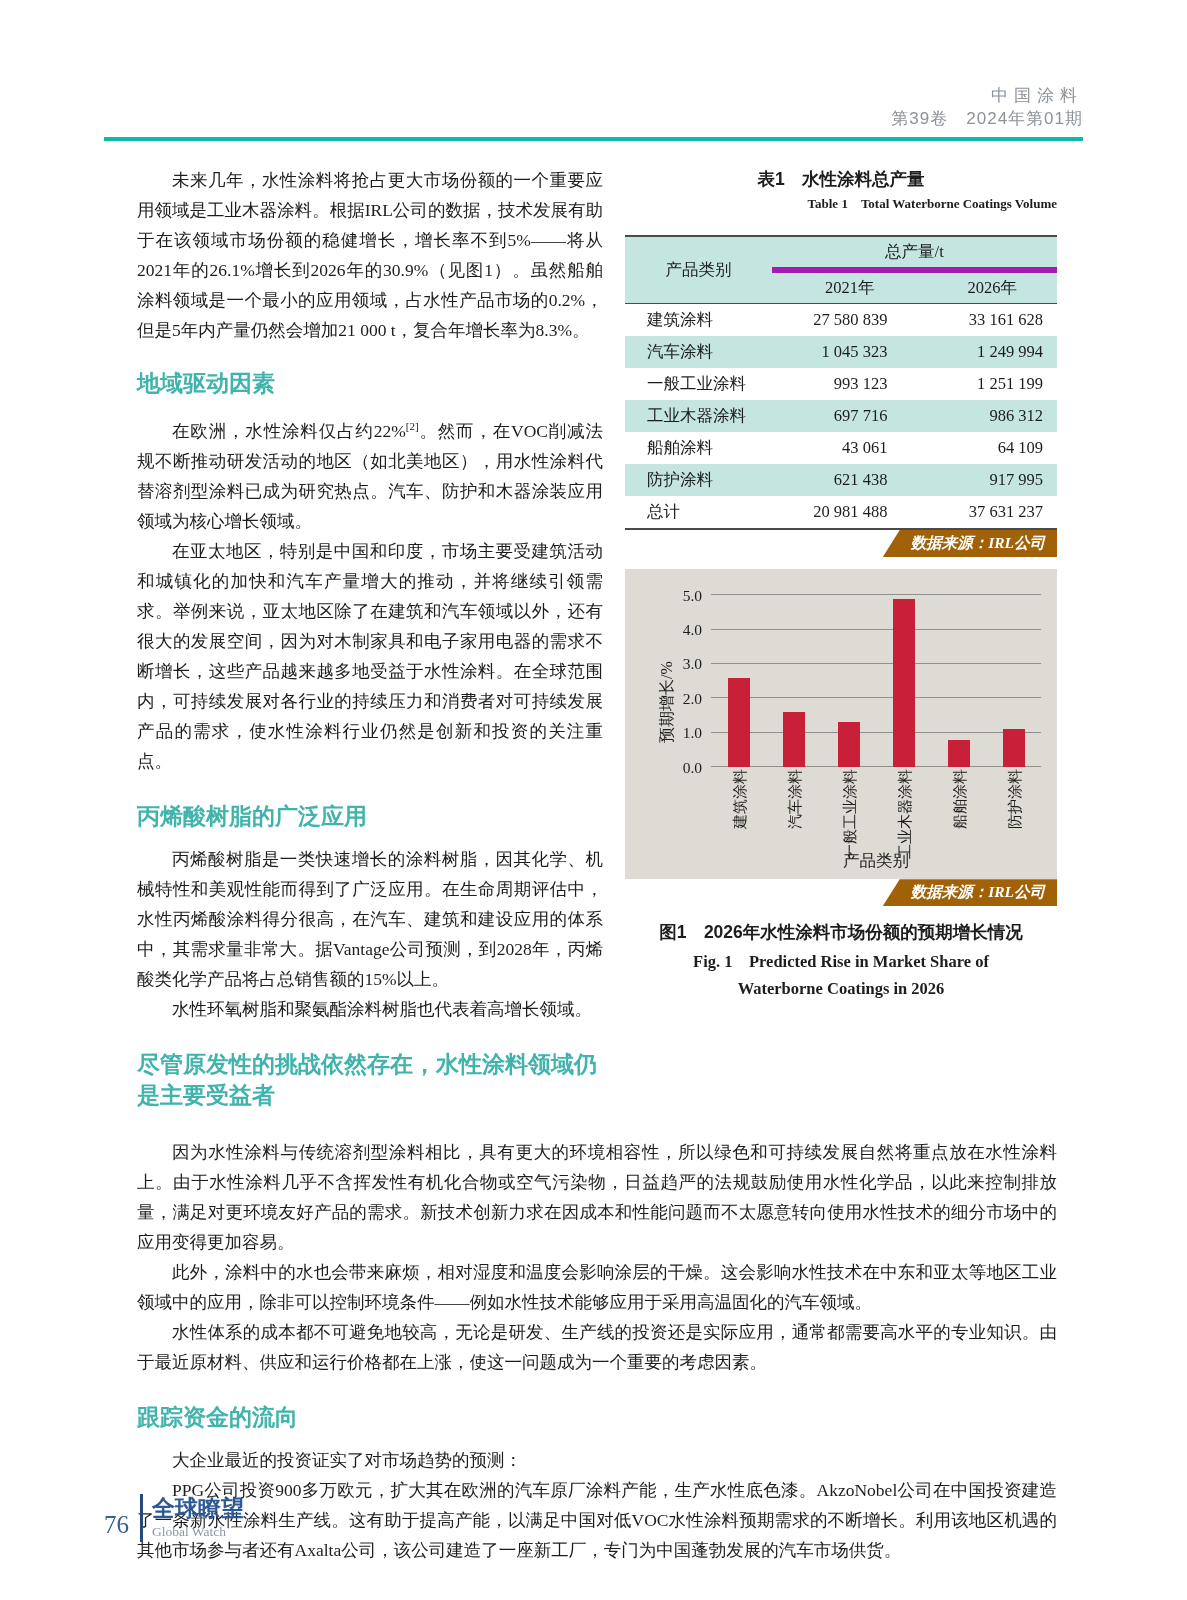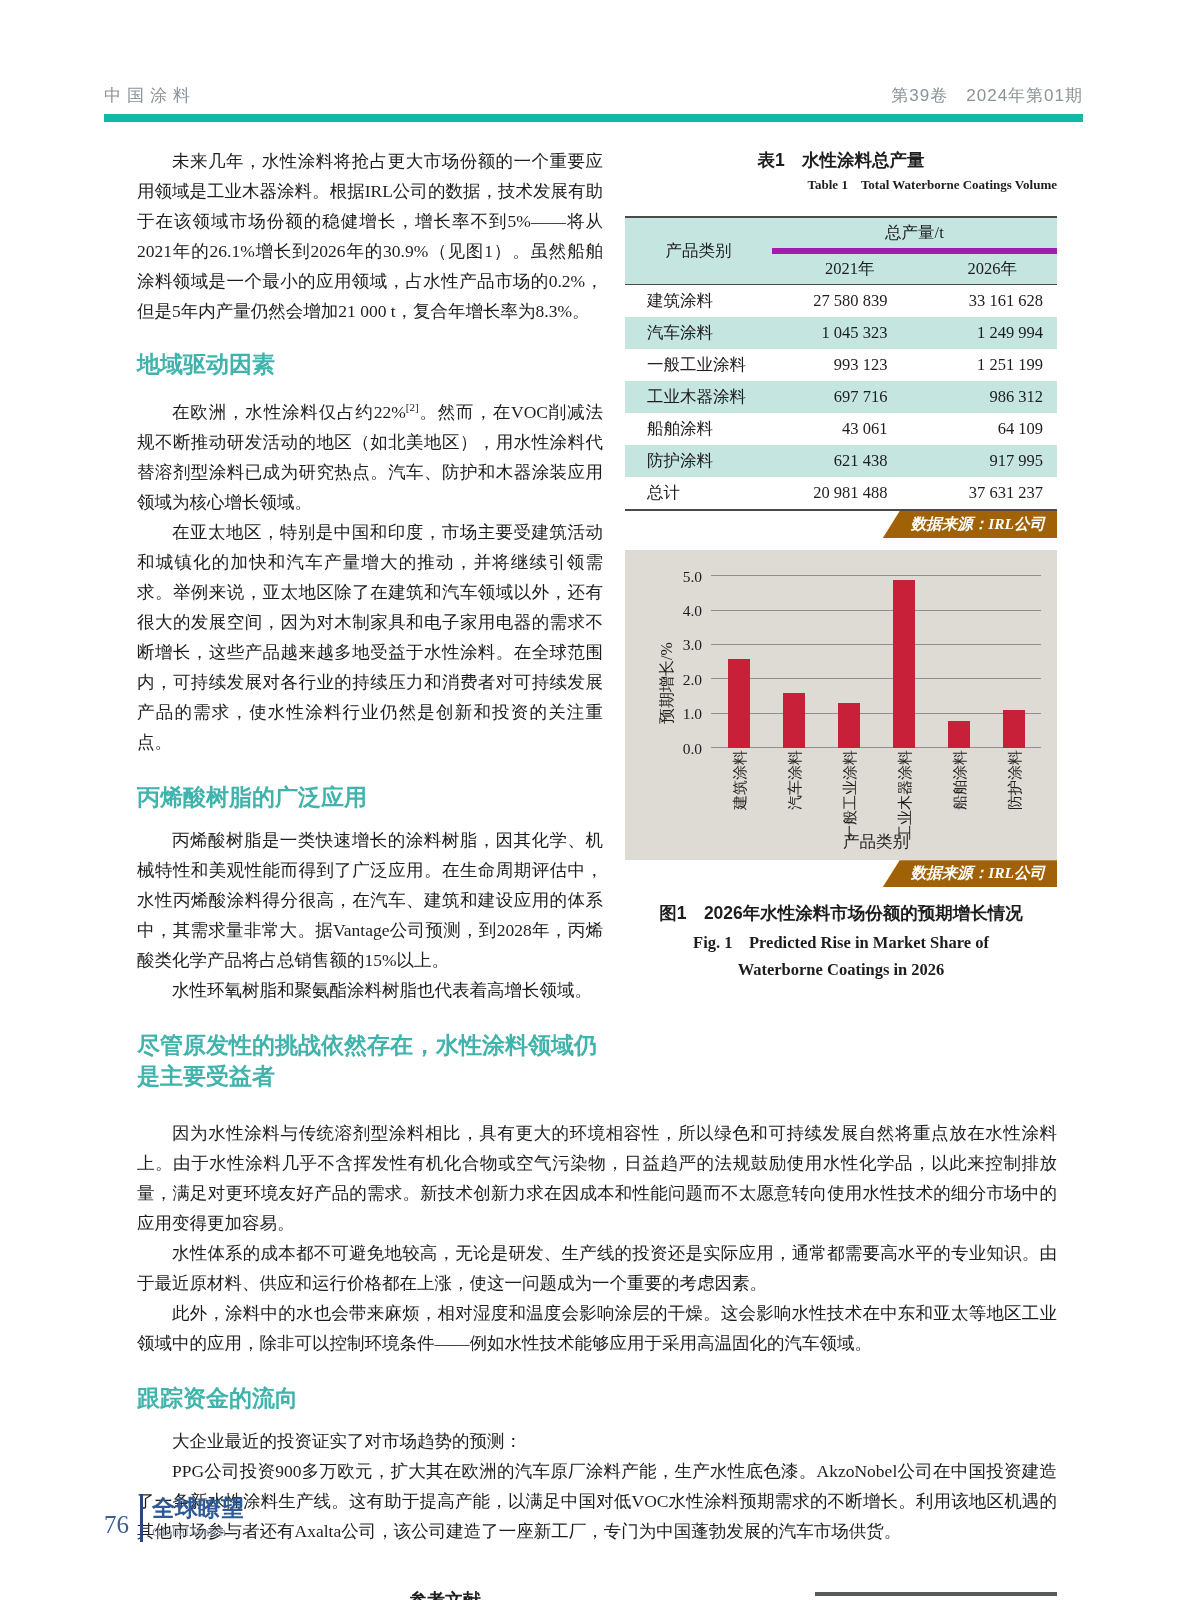--- a/index.html
+++ b/index.html
@@ -6,23 +6,24 @@
   html,body { background:#ffffff; }
   .page {
     position:relative; width:1187px; height:1600px; margin:0 auto;
     background:#ffffff; padding:0 104px;
     font-family:"Liberation Serif","DejaVu Serif",serif;
     color:#1d1d1d;
   }
   
   .page-header{
     display:flex; justify-content:space-between; align-items:flex-end;
-    padding:84px 0 7px 0; border-bottom:8px solid #14b8a6;
+    padding:84px 0 7px 0; border-bottom:4px solid #14b8a6;
     color:#8b9298; font-size:17px;
     font-family:"Liberation Sans","DejaVu Sans",sans-serif;
+    flex-direction:column;
   }
   .ph-left{ letter-spacing:6px; }
   .ph-right{ letter-spacing:1px; }
   
   .columns{ display:flex; gap:22px; margin-top:24px; padding:0 26px 0 33px; }
   .col-left{ width:466px; flex:none; }
   .col-right{ flex:1; }
   p.body{ font-size:17.5px; line-height:30px; text-align:justify; }
   p.indent{ text-indent:2em; }
   sup{ font-size:11px; }
@@ -230,22 +231,22 @@
       <div class="fig-cap-zh">图1　2026年水性涂料市场份额的预期增长情况</div>
       <div class="fig-cap-en">
         <div>Fig. 1　Predicted Rise in Market Share of</div>
         <div>Waterborne Coatings in 2026</div>
       </div>
     </div>
   </div>
 
   <div class="fullwidth">
     <p class="body indent">因为水性涂料与传统溶剂型涂料相比，具有更大的环境相容性，所以绿色和可持续发展自然将重点放在水性涂料上。由于水性涂料几乎不含挥发性有机化合物或空气污染物，日益趋严的法规鼓励使用水性化学品，以此来控制排放量，满足对更环境友好产品的需求。新技术创新力求在因成本和性能问题而不太愿意转向使用水性技术的细分市场中的应用变得更加容易。</p>
+    <p class="body indent">此外，涂料中的水也会带来麻烦，相对湿度和温度会影响涂层的干燥。这会影响水性技术在中东和亚太等地区工业领域中的应用，除非可以控制环境条件——例如水性技术能够应用于采用高温固化的汽车领域。</p>
     <p class="body indent">水性体系的成本都不可避免地较高，无论是研发、生产线的投资还是实际应用，通常都需要高水平的专业知识。由于最近原材料、供应和运行价格都在上涨，使这一问题成为一个重要的考虑因素。</p>
-    <p class="body indent">此外，涂料中的水也会带来麻烦，相对湿度和温度会影响涂层的干燥。这会影响水性技术在中东和亚太等地区工业领域中的应用，除非可以控制环境条件——例如水性技术能够应用于采用高温固化的汽车领域。</p>
 
     <h2 class="teal">跟踪资金的流向</h2>
     <p class="body indent">大企业最近的投资证实了对市场趋势的预测：</p>
     <p class="body indent">PPG公司投资900多万欧元，扩大其在欧洲的汽车原厂涂料产能，生产水性底色漆。AkzoNobel公司在中国投资建造了一条新水性涂料生产线。这有助于提高产能，以满足中国对低VOC水性涂料预期需求的不断增长。利用该地区机遇的其他市场参与者还有Axalta公司，该公司建造了一座新工厂，专门为中国蓬勃发展的汽车市场供货。</p>
   </div>
 
   <div class="bottom-row">
     <div class="refs">
       <div class="refs-heading">参考文献</div>
 

